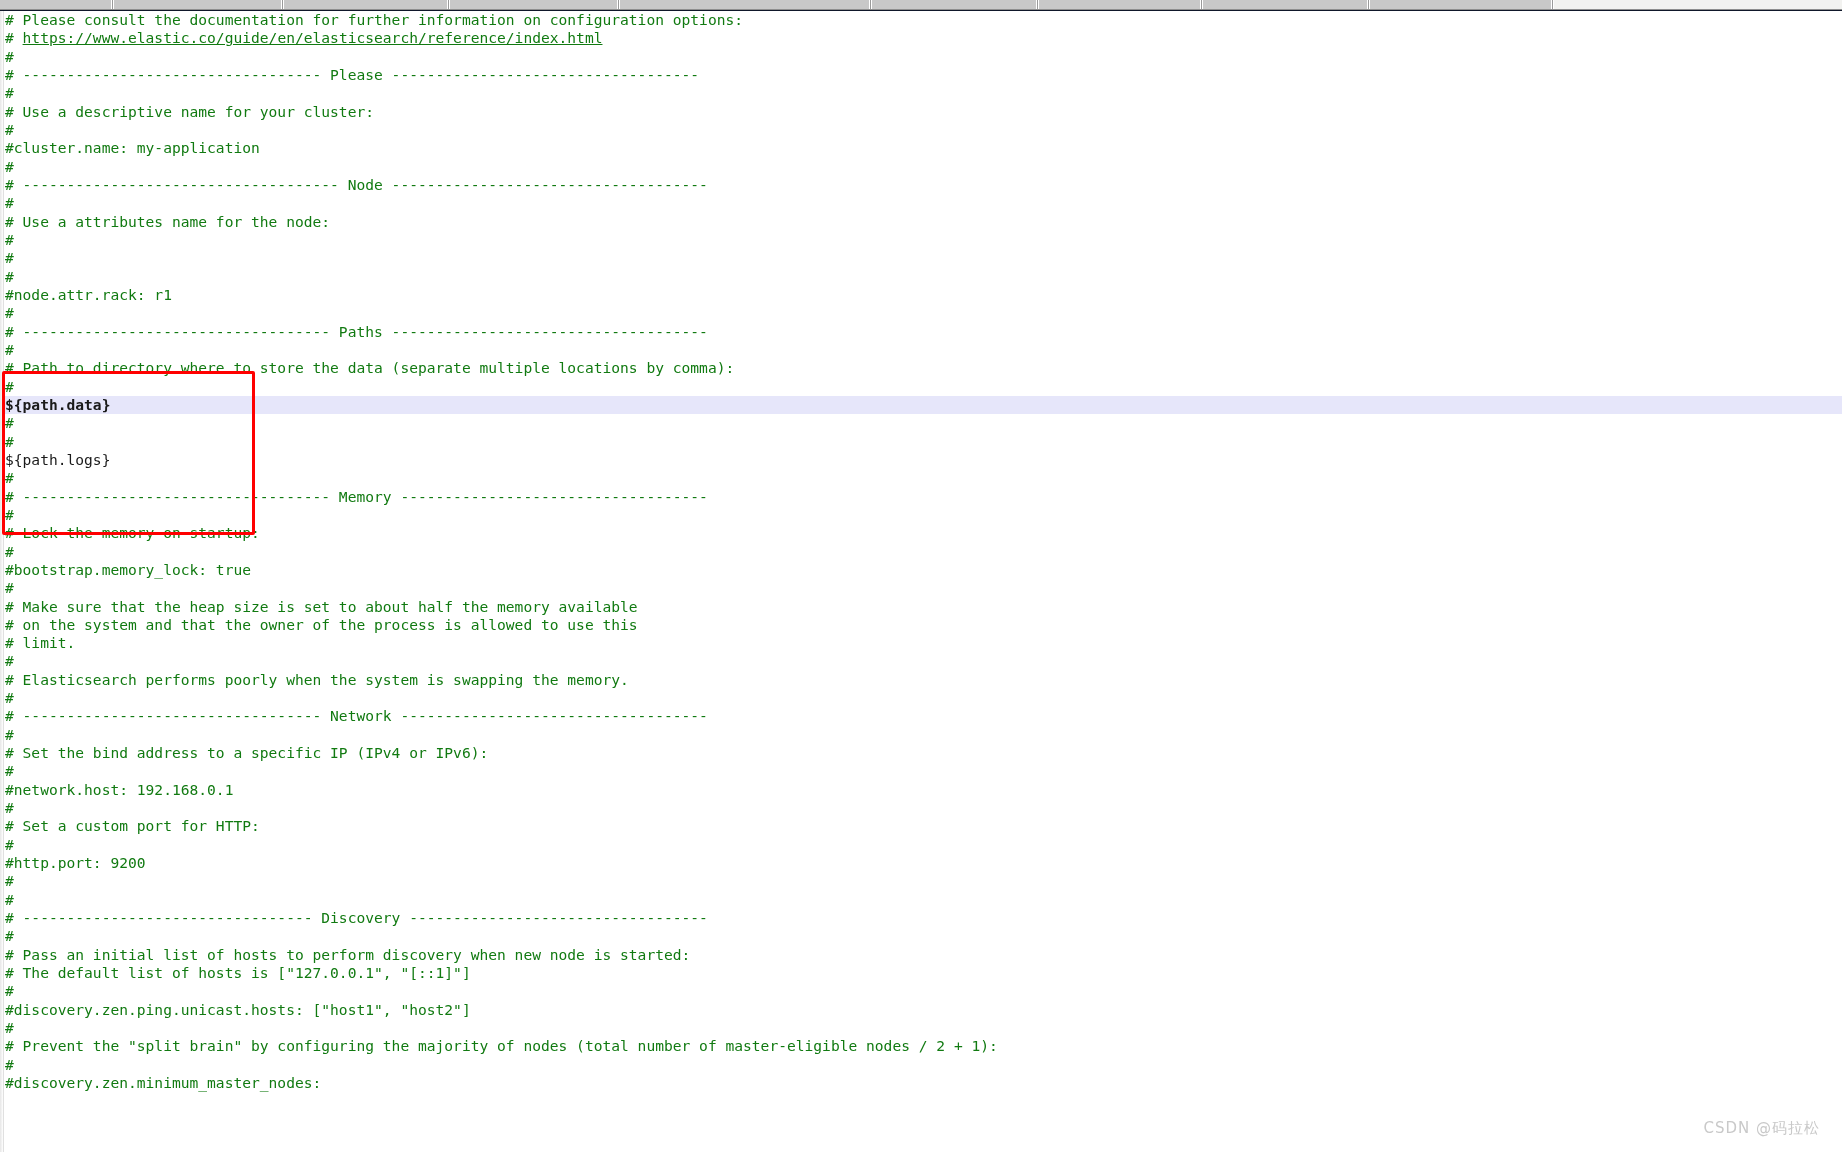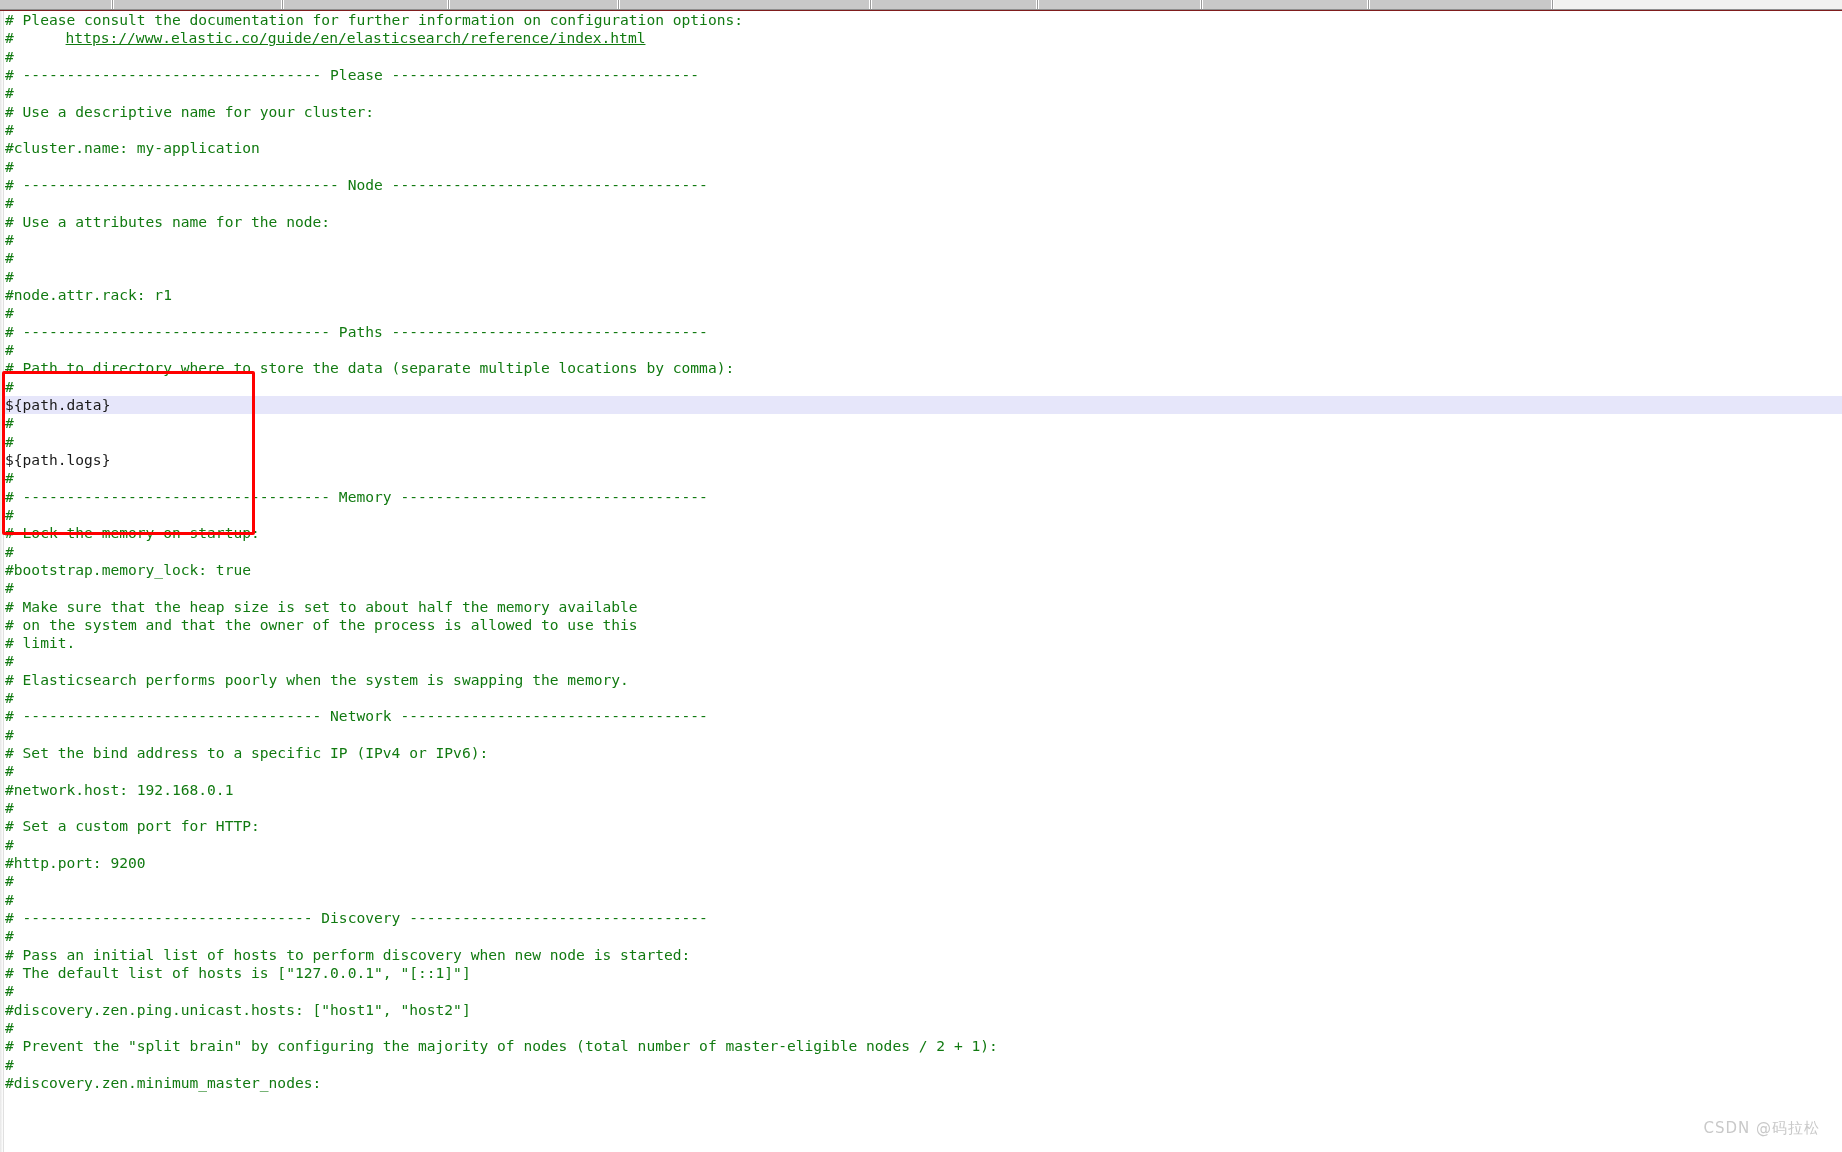--- a/index.html
+++ b/index.html
@@ -11,21 +11,21 @@
     width: 1842px;
     height: 1152px;
     overflow: hidden;
     font-family: "DejaVu Sans Mono", "Liberation Mono", monospace;
   }
 
   #app {
     position: relative;
     width: 1842px;
     height: 1152px;
-    background: #7f1d1d;
+    background: #0f172a;
   }
 
   
   .toolbar-strip {
     position: absolute;
     left: 0; top: 0;
     width: 1842px;
     height: 10px;
     background: #f2f2f0;
     border-bottom: 1px solid #8e8e8e;
@@ -87,35 +87,35 @@
     letter-spacing: 0px;
     white-space: pre;
     color: #117a11;
     font-family: "DejaVu Sans Mono", "Liberation Mono", monospace;
   }
   .line.comment { color: #117a11; }
   .line.value   { color: #1a1a1a; }
 
   .line.highlight {
     background: #e6e6fa;
+    font-weight: bold;
   }
   .line.highlight::after {
     content: "";
     position: absolute;
     left: -5px;
     top: 0;
     width: 1842px;
     height: 100%;
     background: #e6e6fa;
     z-index: -1;
   }
 
   .line a.url {
     color: #117a11;
-    margin-left: 43px;
   }
 
   
   .annot-box {
     position: absolute;
     border: 3px solid #ff0000;
     border-radius: 2px;
     background: transparent;
     pointer-events: none;
     box-sizing: border-box;

